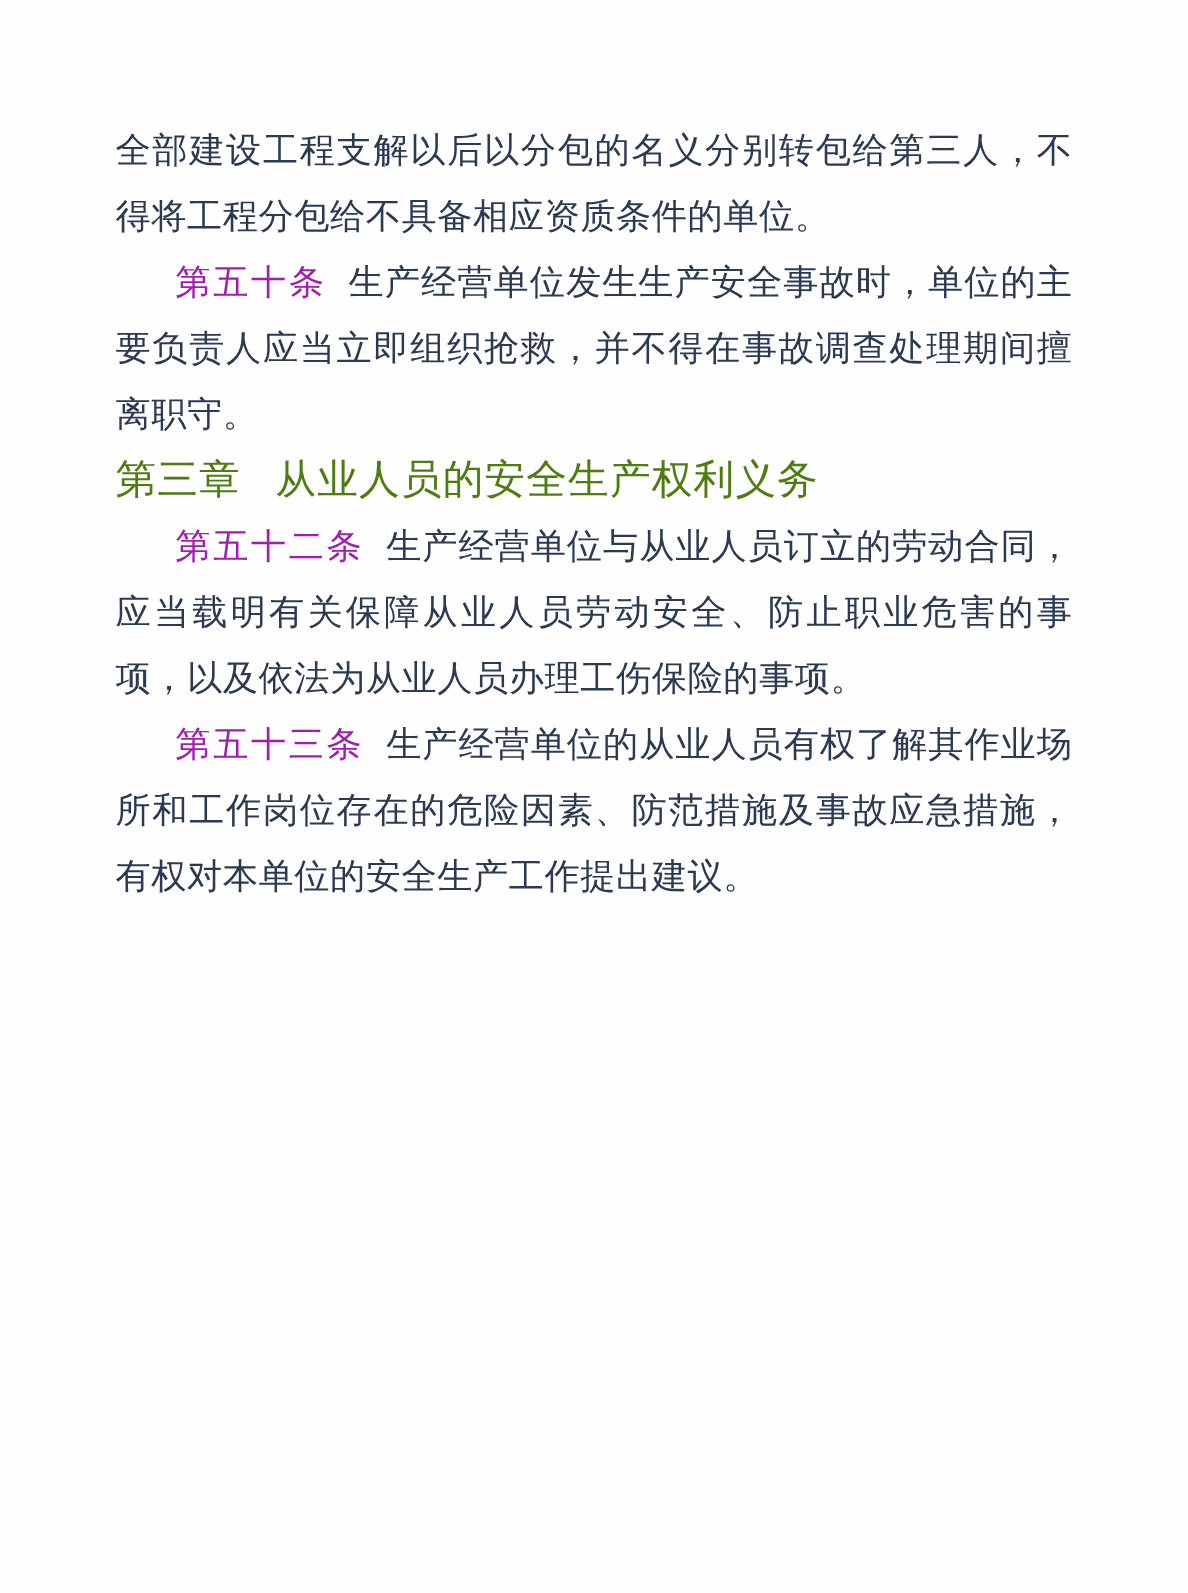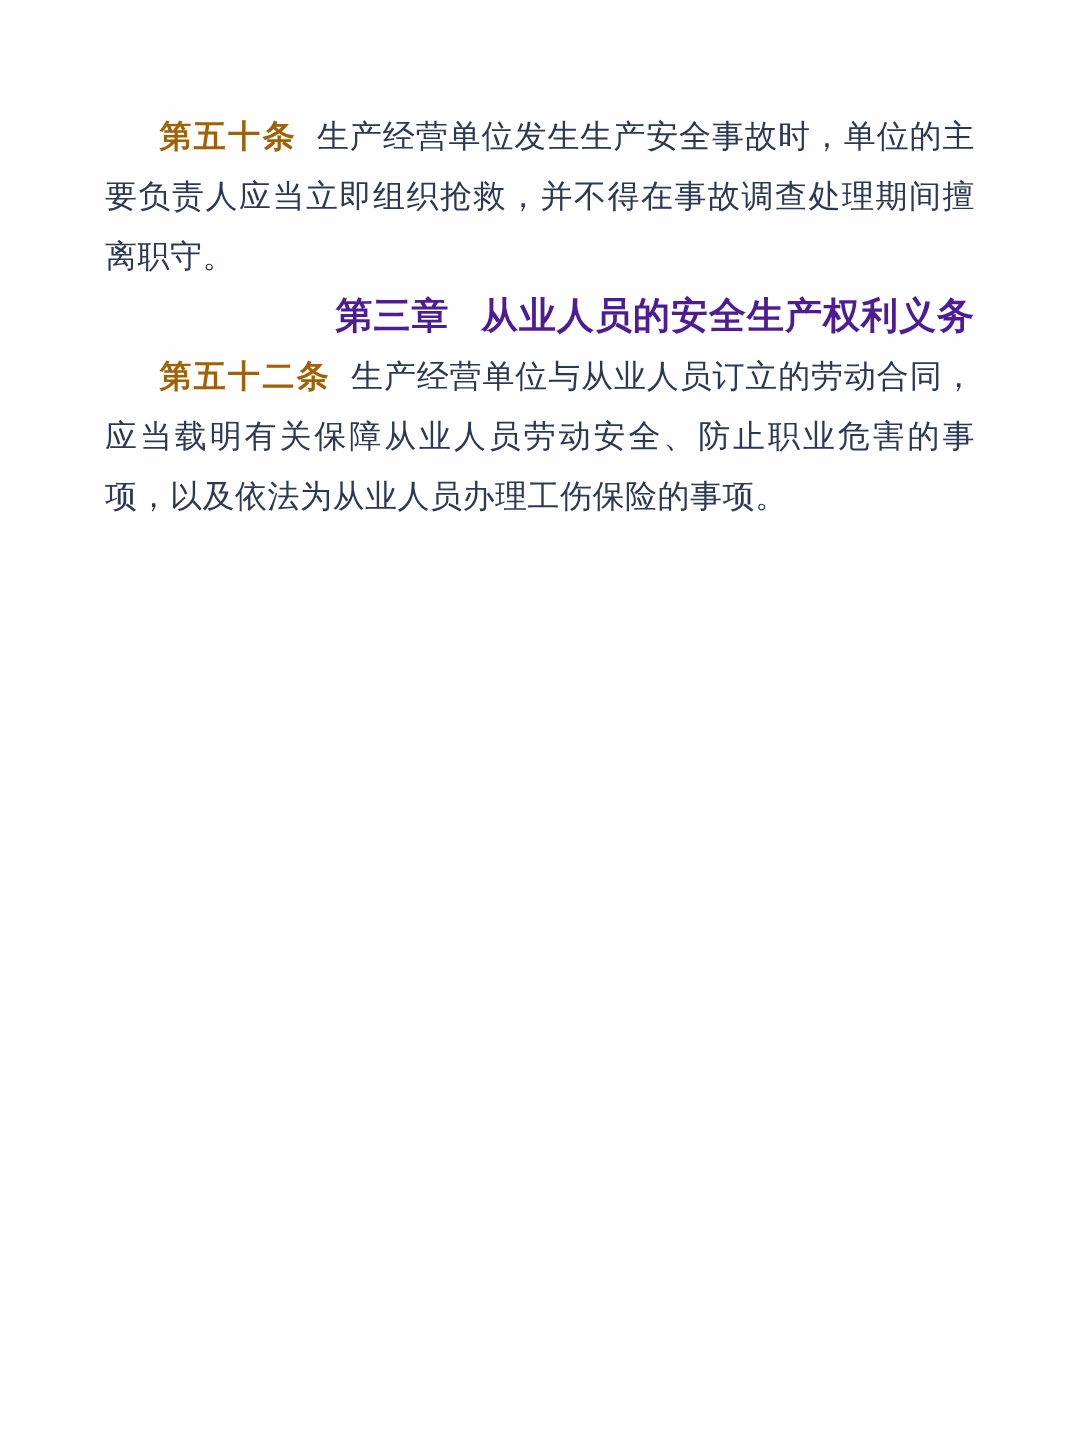--- a/index.html
+++ b/index.html
@@ -24,48 +24,50 @@
     color: #2b3a52;
     text-align: justify;
     text-justify: inter-ideograph;
     letter-spacing: 0.5px;
   }
   .para.indent {
     text-indent: 1.7em;
   }
   .article-label {
     font-family: "Liberation Sans", "DejaVu Sans", sans-serif;
-    font-weight: 700;
-    color: #a16207;
+    font-weight: 400;
+    color: #a21caf;
     letter-spacing: 2px;
     margin-right: 0.62em;
   }
   .chapter {
     margin: 0;
     font-family: "Liberation Sans", "DejaVu Sans", sans-serif;
-    font-weight: 700;
+    font-weight: 400;
     font-size: 37px;
     line-height: 60px;
-    color: #4c1d95;
-    text-align: right;
+    color: #4d7c0f;
+    text-align: left;
     letter-spacing: 1px;
   }
   .chapter .chapter-label {
     margin-right: 0.85em;
   }
 </style>
 </head>
 <body>
 
 <div class="page">
 
+  <p class="para">全部建设工程支解以后以分包的名义分别转包给第三人，不得将工程分包给不具备相应资质条件的单位。</p>
 
   <p class="para indent"><span class="article-label">第五十条</span><span>生产经营单位发生生产安全事故时，单位的主要负责人应当立即组织抢救，并不得在事故调查处理期间擅离职守。</span></p>
 
 
 
   <h2 class="chapter"><span class="chapter-label">第三章</span><span>从业人员的安全生产权利义务</span></h2>
 
   <p class="para indent"><span class="article-label">第五十二条</span><span>生产经营单位与从业人员订立的劳动合同，应当载明有关保障从业人员劳动安全、防止职业危害的事项，以及依法为从业人员办理工伤保险的事项。</span></p>
 
 
+  <p class="para indent"><span class="article-label">第五十三条</span><span>生产经营单位的从业人员有权了解其作业场所和工作岗位存在的危险因素、防范措施及事故应急措施，有权对本单位的安全生产工作提出建议。</span></p>
 
 </div>
 
 </body></html>

